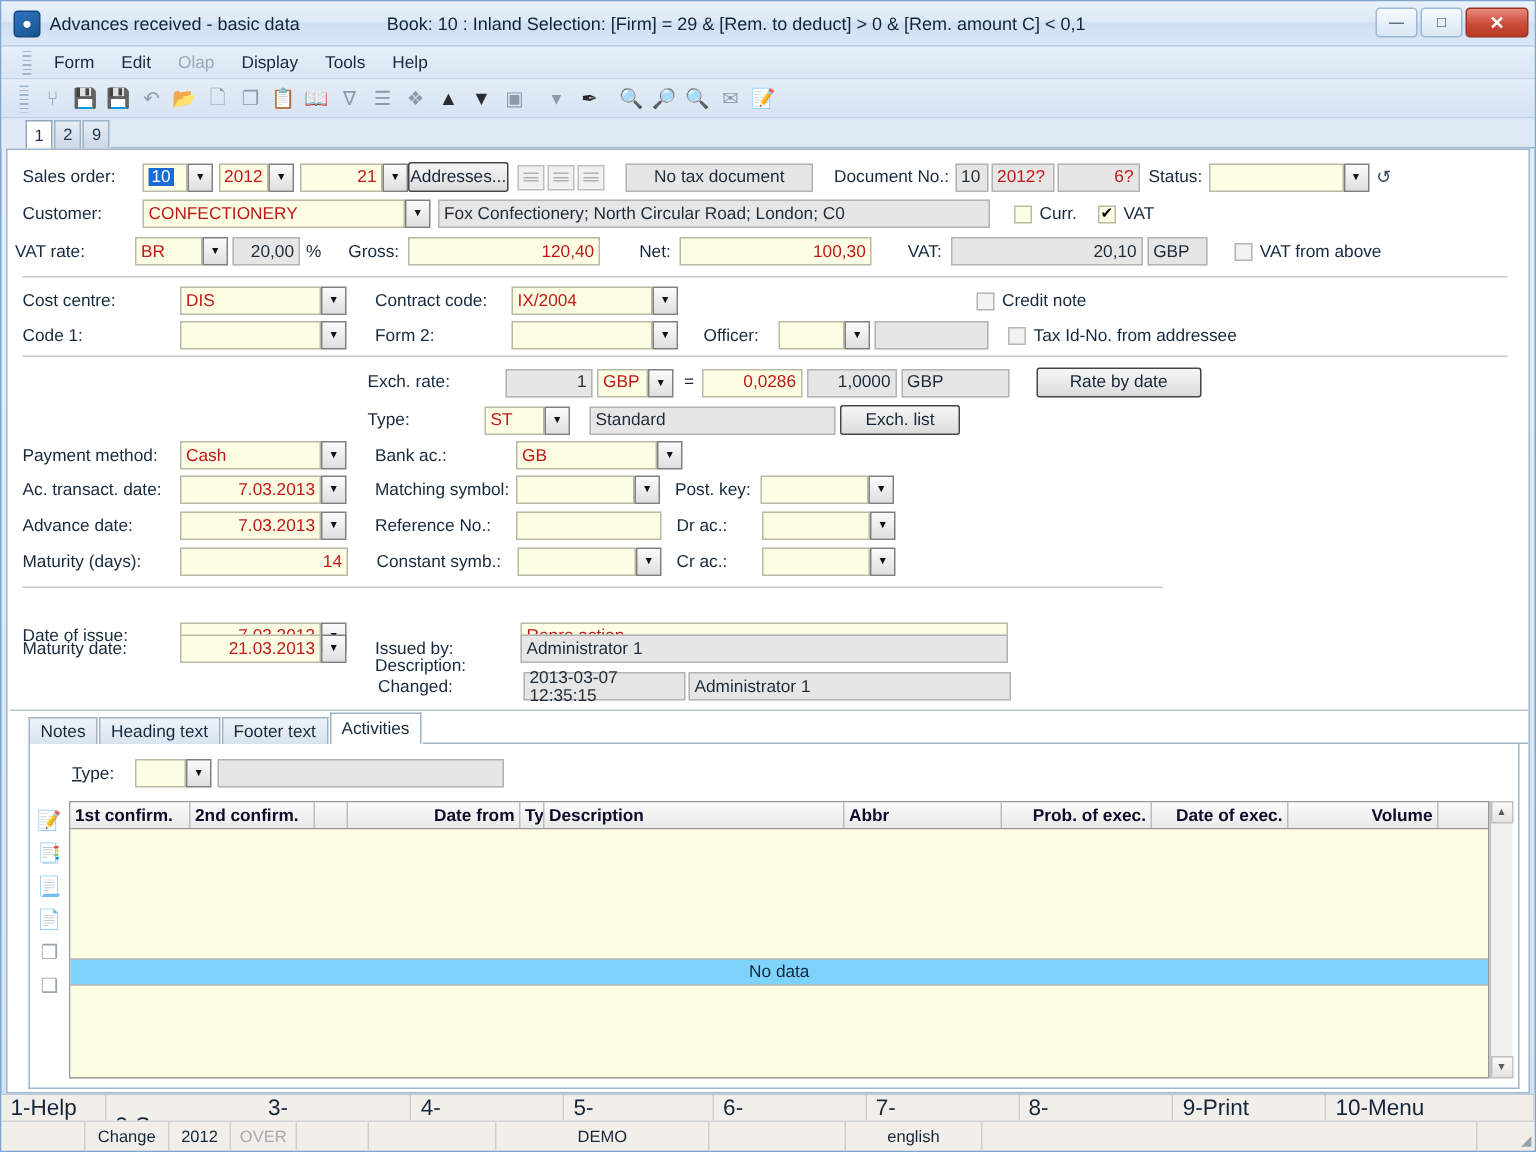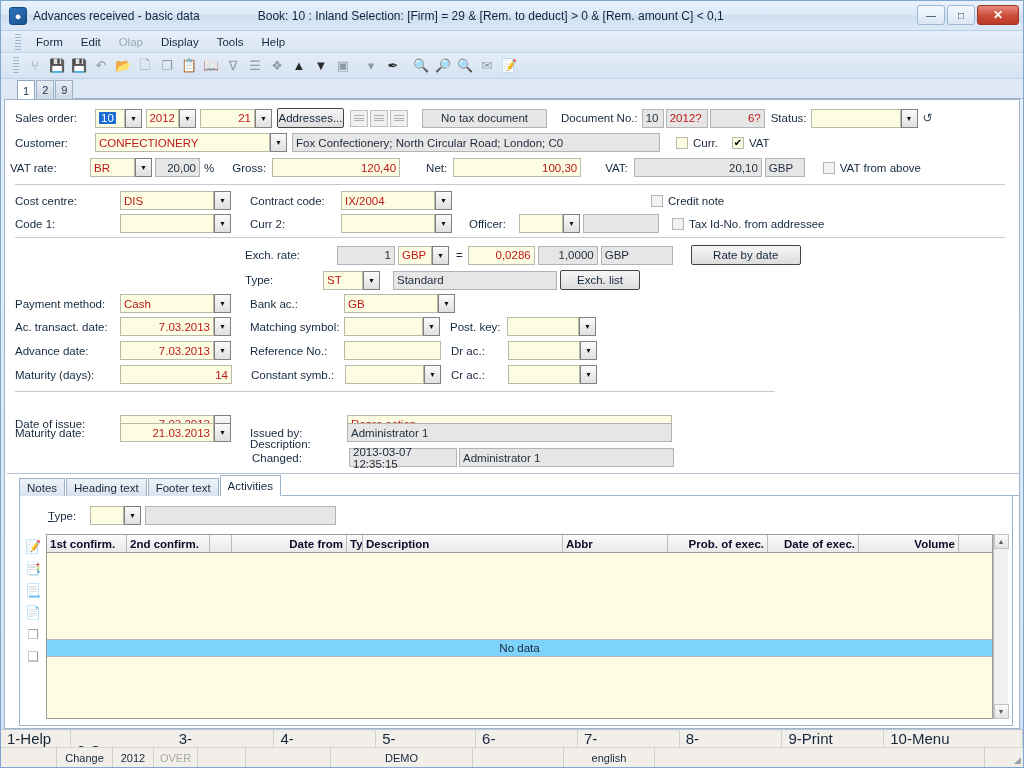--- a/index.html
+++ b/index.html
@@ -268,21 +268,21 @@
     <div class="row" style="left:10px; top:8px;">
       <div class="lbl" style="width:80px;">Sales order:</div>
       <div class="fld" style="width:30px;">
           <span class="sel-hl">10</span>
         </div>
       <div class="ddbtn">▼</div>
       <div class="fld num" style="width:33px;margin-left:4px;">2012</div>
       <div class="ddbtn">▼</div>
       <div class="fld num" style="width:55px;margin-left:4px;">21</div>
       <div class="ddbtn">▼</div>
-      <div class="btn dark" style="margin-left:5px;width:67px;">Addresses...</div>
+      <div class="btn dark" style="width:67px;">Addresses...</div>
       <div style="display:flex;margin-left:6px;">
         <div class="minibtn">
             <i></i>
             <i></i>
             <i></i>
           </div>
         <div class="minibtn">
             <i></i>
             <i></i>
             <i></i>
@@ -350,21 +350,21 @@
       <div style="display:flex;align-items:center;margin-left:199px;">
         <span class="chk gray"></span>
         <span class="lbl">Credit note</span>
       </div>
     </div>
 
     <div class="row" style="left:10px; top:114px;">
       <div class="lbl" style="width:105px;">Code 1:</div>
       <div class="fld" style="width:94px;"></div>
       <div class="ddbtn">▼</div>
-      <div class="lbl" style="margin-left:19px;width:91px;">Curr 2:</div>
+      <div class="lbl" style="margin-left:19px;width:91px;">Form 2:</div>
       <div class="fld" style="width:94px;"></div>
       <div class="ddbtn">▼</div>
       <div class="lbl" style="margin-left:17px;width:50px;">Officer:</div>
       <div class="fld" style="width:44px;"></div>
       <div class="ddbtn">▼</div>
       <div class="fld ro" style="width:76px;margin-left:3px;"></div>
       <div style="display:flex;align-items:center;margin-left:13px;">
         <span class="chk gray"></span>
         <span class="lbl">Tax Id-No. from addressee</span>
       </div>

